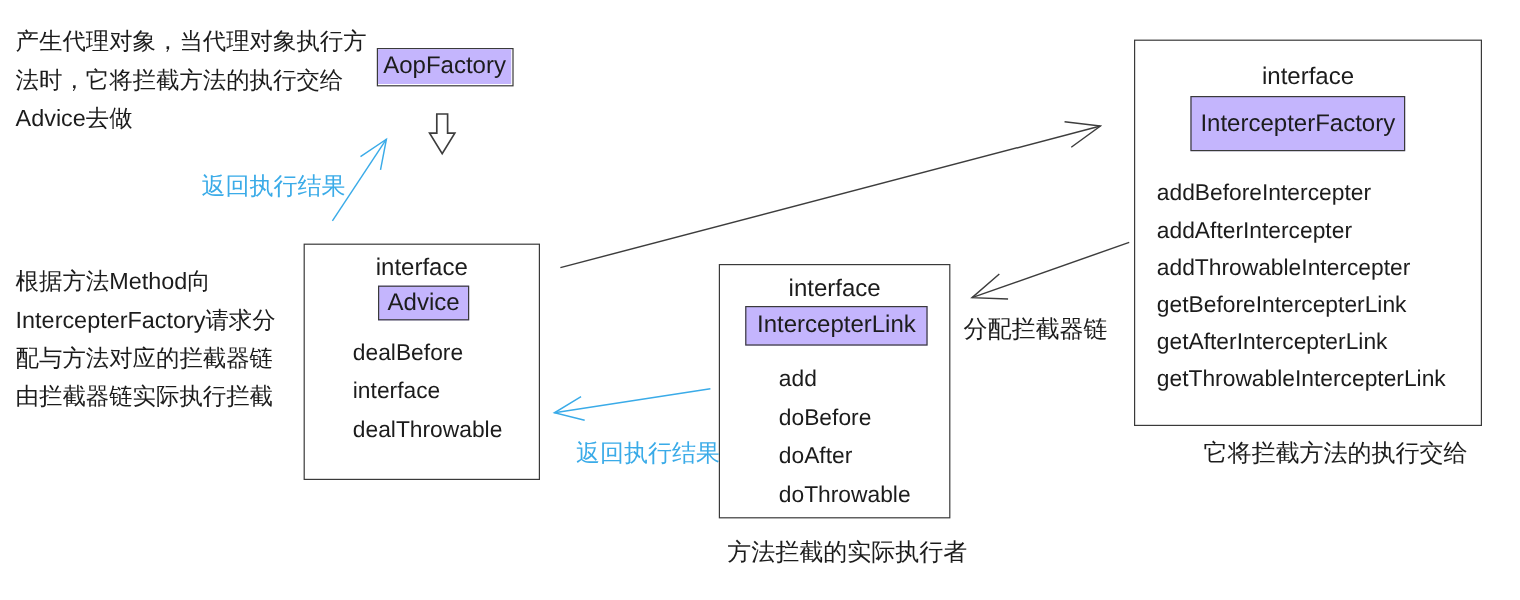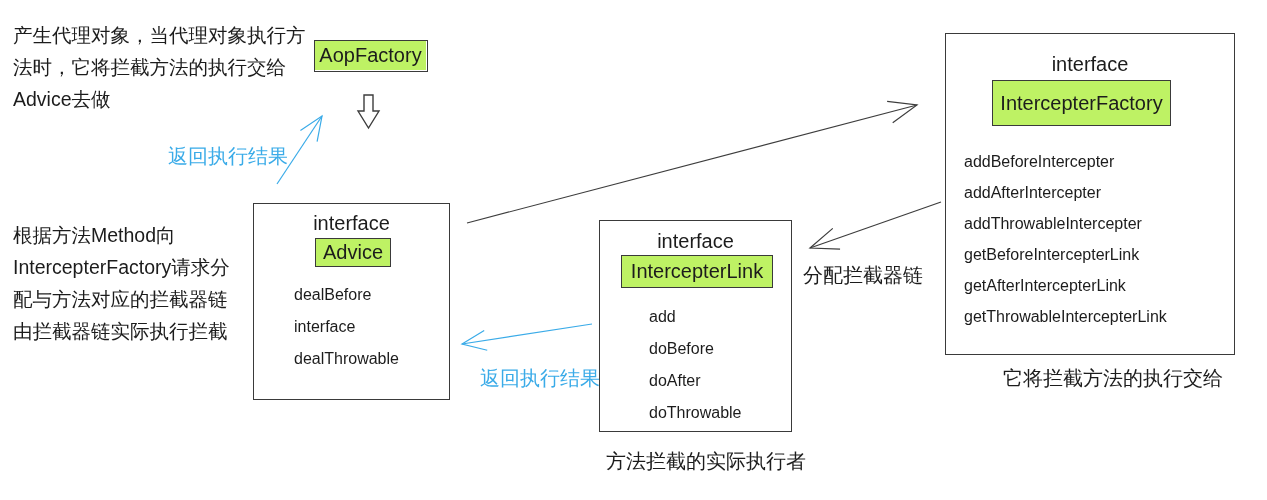--- a/index.html
+++ b/index.html
@@ -8,22 +8,22 @@
     font-family:"Liberation Sans","DejaVu Sans",sans-serif;color:#1c1c1c;
   }
   #overlay{position:absolute;left:0;top:0;width:1267px;height:500px;pointer-events:none;}
   .ln{stroke:var(--line,#3d3d3d);stroke-width:1.2;fill:none;}
   .bl{stroke:var(--accent,#3aabe8);stroke-width:1.2;fill:none;}
   .mkp{fill:none;stroke-width:1.2;}
   .hollow{fill:#fff;stroke:var(--line,#3d3d3d);stroke-width:1.4;}
   .note{position:absolute;font-size:19.5px;line-height:32px;white-space:pre-line;}
   .box{position:absolute;border:1.5px solid #3a3a3a;background:#fff;box-sizing:border-box;}
   .stereo{position:absolute;left:0;width:100%;text-align:center;font-size:20px;line-height:20px;}
-  .namebox{position:absolute;border:1.5px solid #3a3a3a;box-sizing:border-box;text-align:center;font-size:20px;display:flex;align-items:center;justify-content:center;background:#bef264;}
-  .methods{position:absolute;font-size:16px;}
+  .namebox{position:absolute;border:1.5px solid #3a3a3a;box-sizing:border-box;text-align:center;font-size:20px;display:flex;align-items:center;justify-content:center;background:#c4b5fd;}
+  .methods{position:absolute;font-size:19px;}
   .methods .m{line-height:32px;}
   .methods.tight .m{line-height:31px;}
   .lbl{position:absolute;font-size:20px;line-height:23px;white-space:nowrap;}
   .lbl.big{font-size:21px;}
   .blue{color:var(--accent,#3aabe8);}
   .caption{position:absolute;font-size:20px;line-height:23px;text-align:center;white-space:nowrap;}
 </style>
 </head>
 <body>
 

